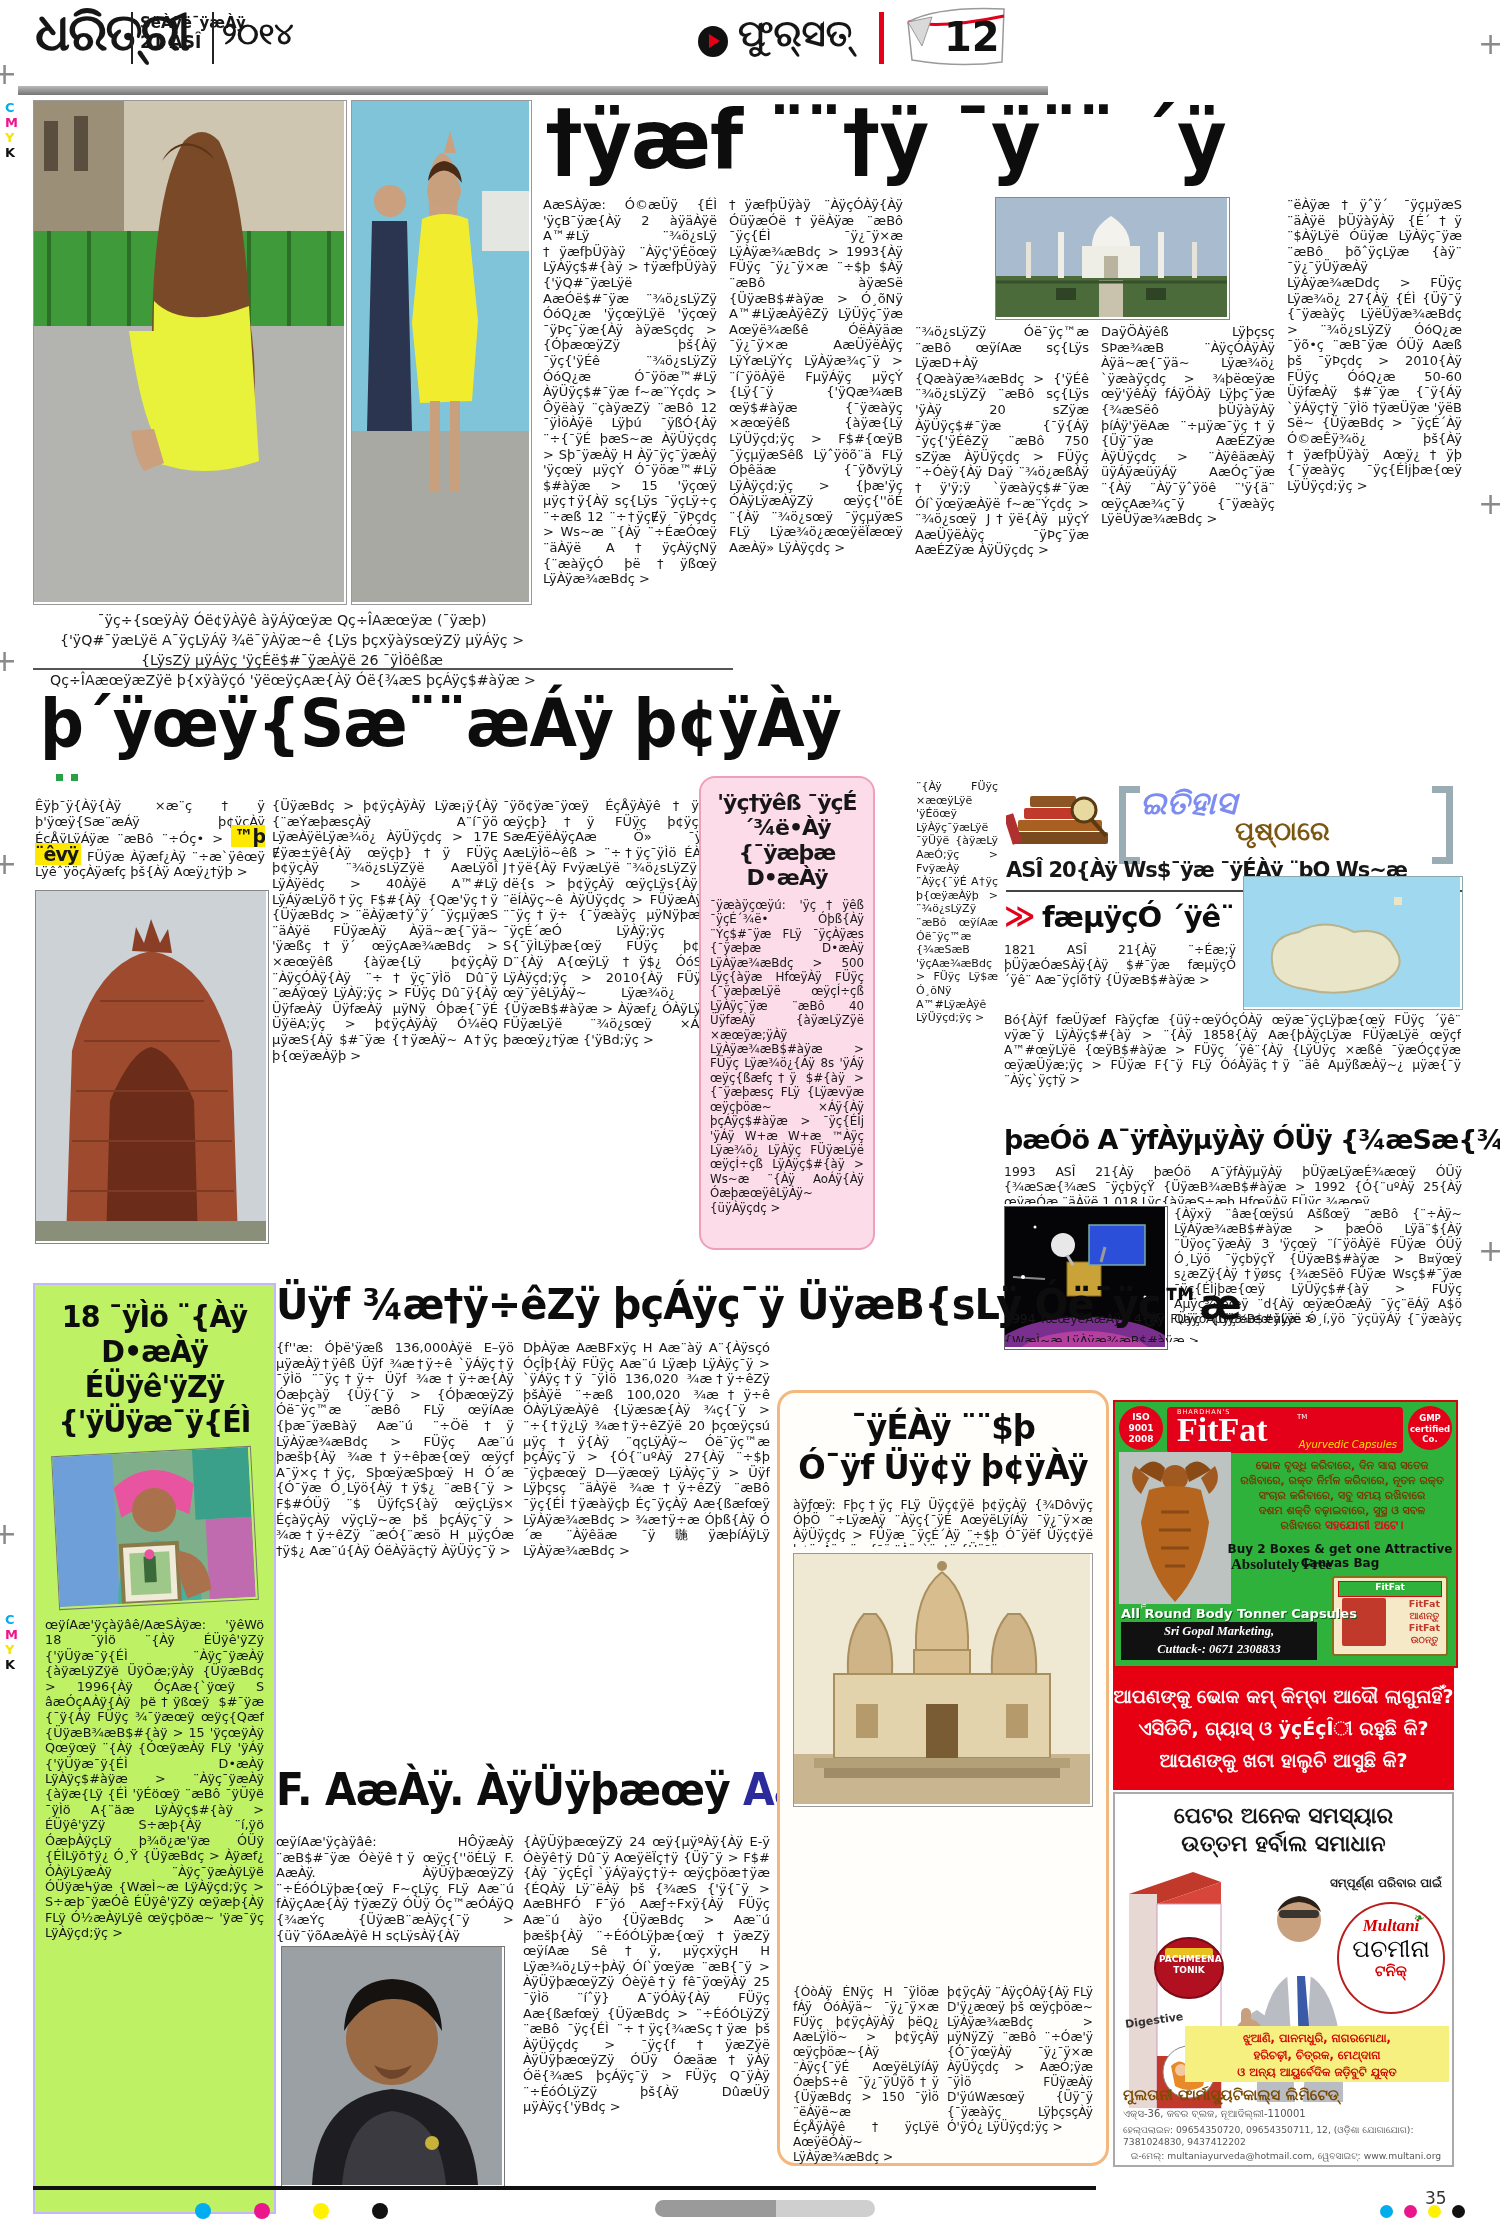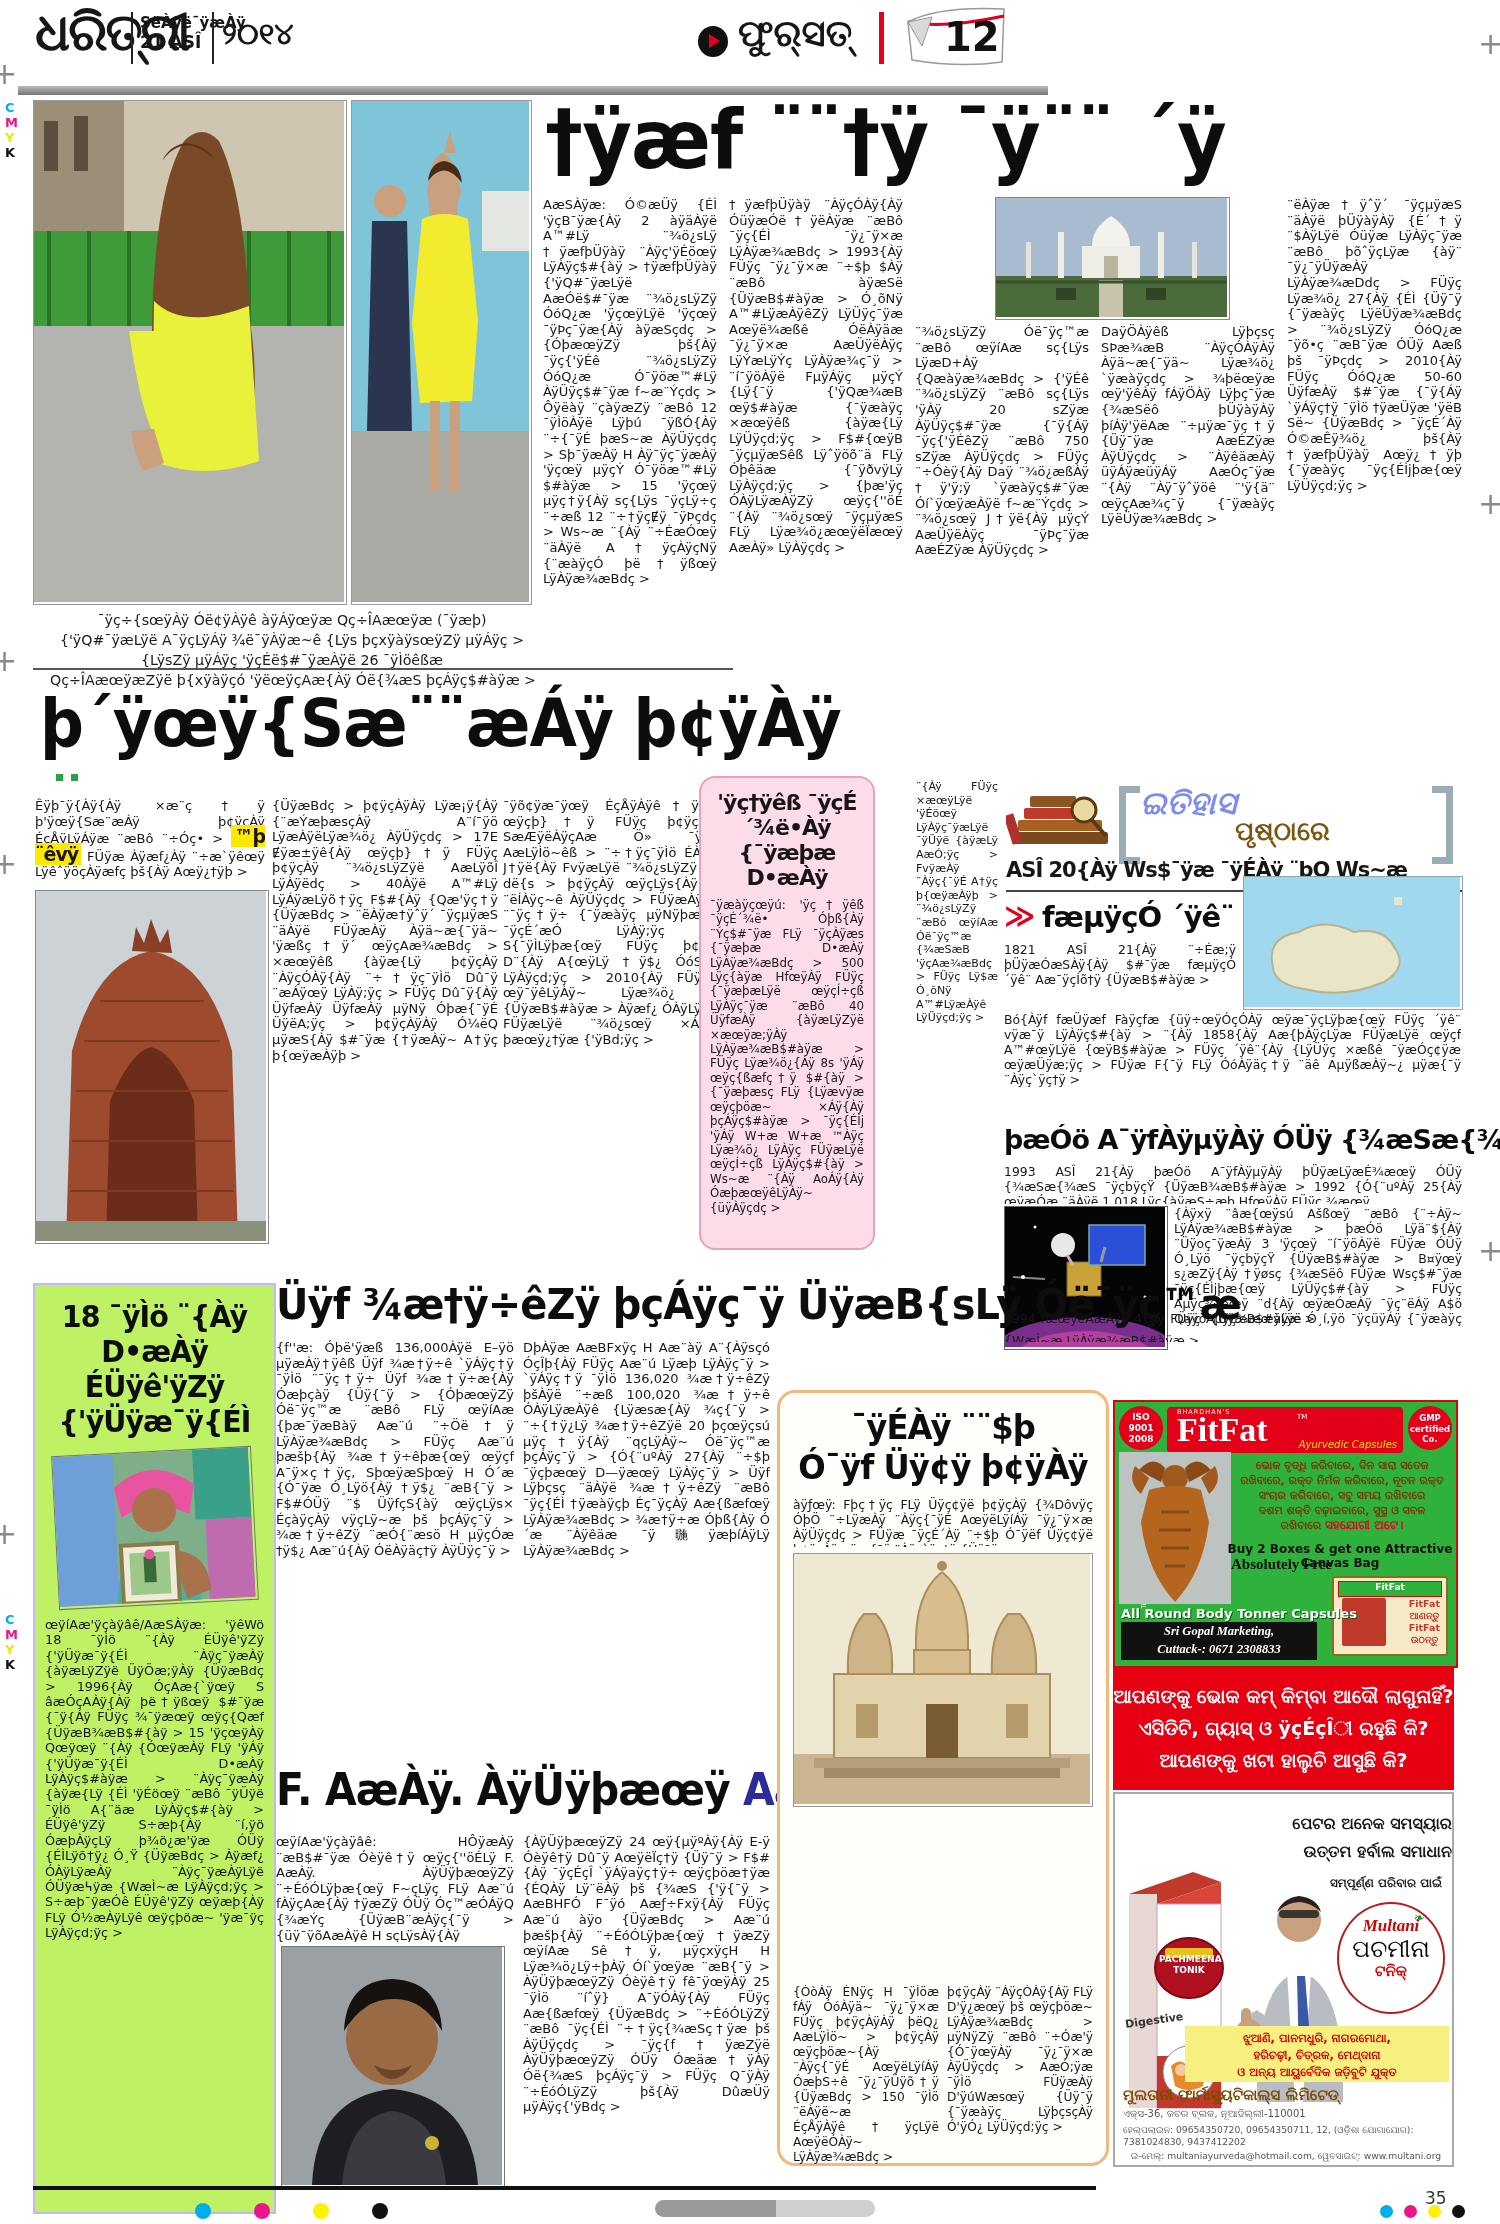--- a/index.html
+++ b/index.html
@@ -360,21 +360,21 @@
     <span style="display:block;">Cuttack-: 0671 2308833</span>
   </div>
 </div>
 
 <div class="abs" style="left:1113px;top:1668px;width:341px;height:122px;background:#e60012;color:#fff;text-align:center;box-sizing:border-box;padding-top:12px;">
   <span style="display:block;font-size:19px;font-weight:900;line-height:32px;">ଆପଣଙ୍କୁ ଭୋକ କମ୍ କିମ୍ବା ଆଦୌ ଲାଗୁନାହିଁ?</span>
   <span style="display:block;font-size:19px;font-weight:900;line-height:32px;">ଏସିଡିଟି, ଗ୍ୟାସ୍ ଓ ÿçÉçÎୀ ରହୁଛି କି?</span>
   <span style="display:block;font-size:19px;font-weight:900;line-height:32px;">ଆପଣଙ୍କୁ ଖଟା ହାଲୁଚି ଆସୁଛି କି?</span>
 </div>
 <div class="abs" style="left:1113px;top:1792px;width:341px;height:375px;background:#fff;border:2px solid #aaa;box-sizing:border-box;">
-  <div style="text-align:right;margin-top:16px;font-weight:900;font-size:16px;line-height:28px;">
+  <div style="text-align:center;margin-top:8px;font-weight:900;font-size:22px;line-height:28px;">
     <span style="display:block;">ପେଟର ଅନେକ ସମସ୍ୟାର</span>
     <span style="display:block;">ଉତ୍ତମ ହର୍ବାଲ ସମାଧାନ</span>
   </div>
   <div style="position:absolute;left:8px;top:72px;width:104px;height:252px;">
     <svg width="104" height="252" viewBox="0 0 104 252">
       <polygon points="6,28 70,6 98,16 34,38" fill="#c0392b"></polygon>
       <polygon points="34,38 98,16 98,60 34,70" fill="#d8453a"></polygon>
       <rect x="6" y="28" width="28" height="214" fill="#e8d8d4"></rect>
       <rect x="34" y="38" width="64" height="204" fill="#fff" stroke="#c9b"></rect>
       <rect x="34" y="190" width="64" height="52" fill="#c0392b"></rect>

